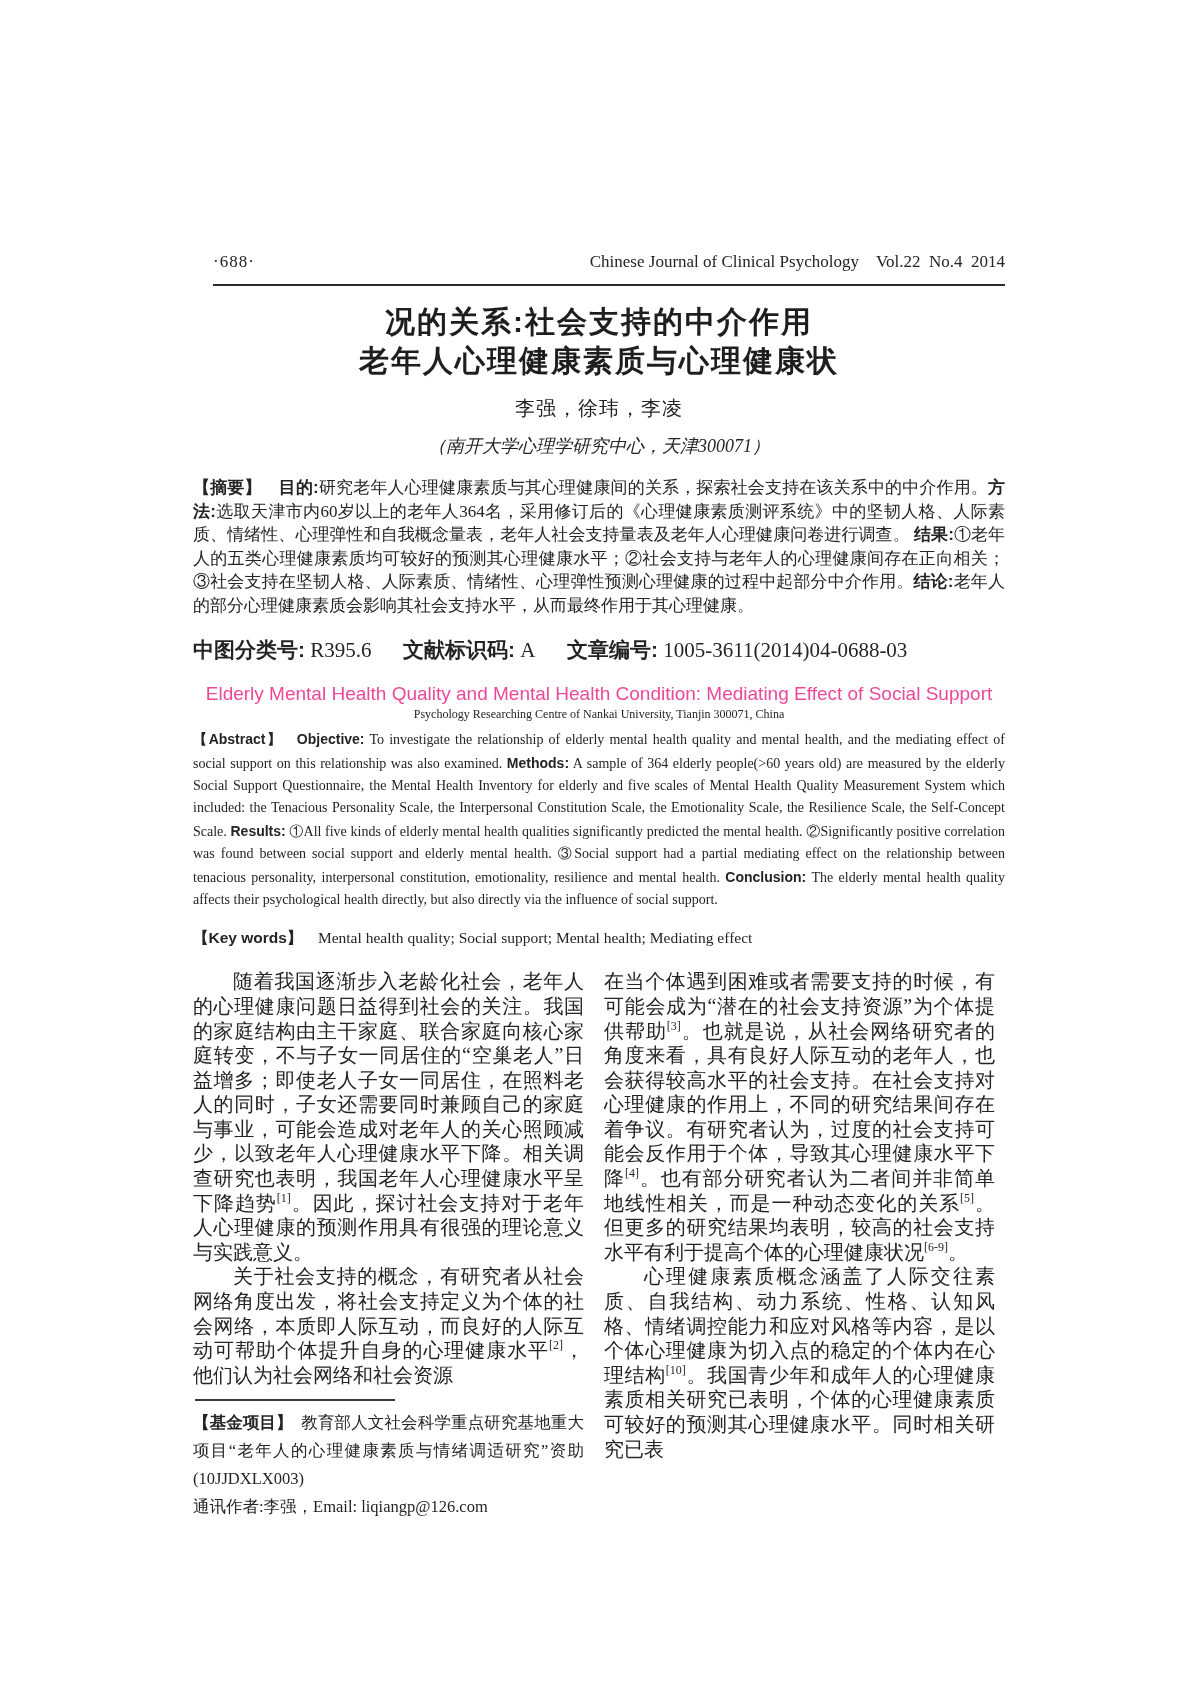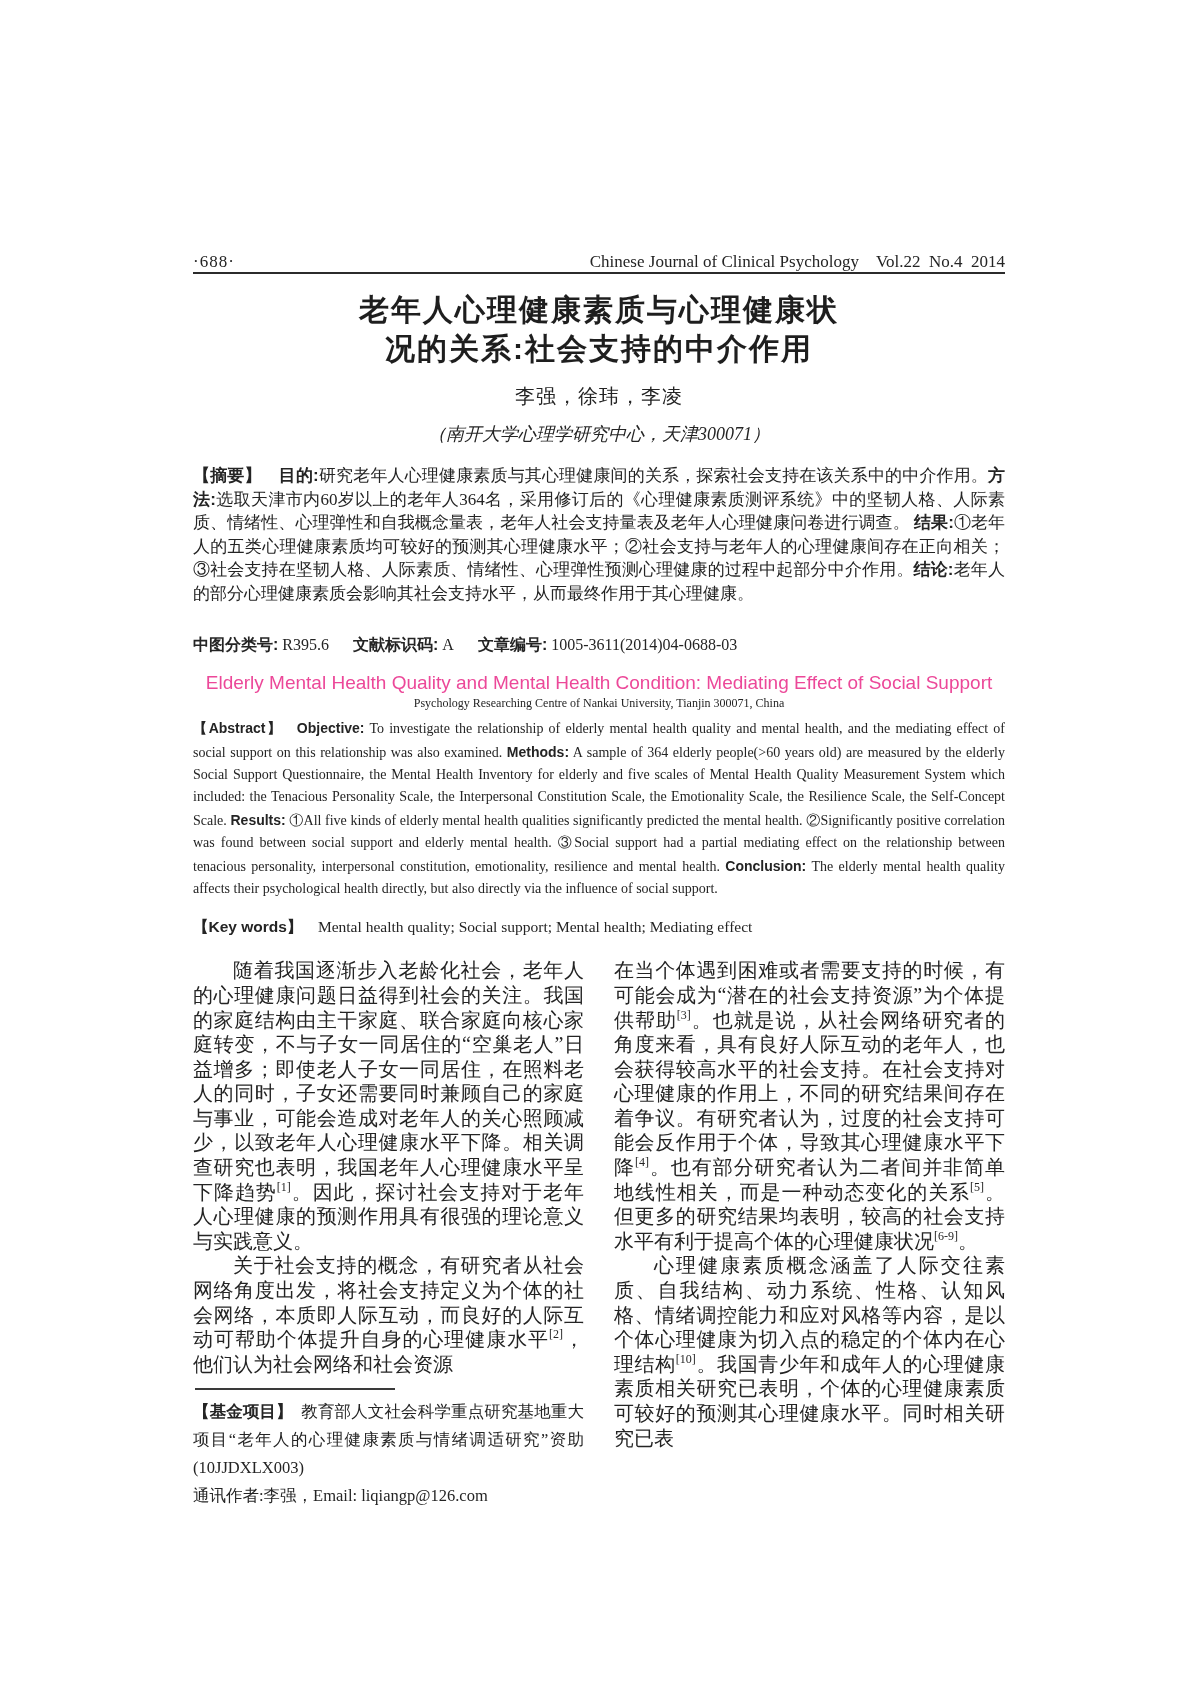--- a/index.html
+++ b/index.html
@@ -6,48 +6,48 @@
   body {
     width:1190px; height:1683px;
     background:#ffffff; color:#242424;
     font-family:"Liberation Serif","DejaVu Serif",serif;
     overflow:hidden;
   }
   .page { box-sizing:border-box; width:812px; margin-left:193px; padding-top:252px; }
 
   .hdr {
     display:flex; justify-content:space-between; align-items:flex-end;
-    font-size:17px; padding-bottom:0; border-bottom:2.5px solid #2b2b2b;
+    font-size:17px; padding-bottom:12px; border-bottom:2.5px solid #2b2b2b;margin-left:20px;
   }
   .hdr .pgnum { letter-spacing:1px; }
 
   .title-zh {
     margin-top:16px; text-align:center;
     font-family:"Liberation Sans","DejaVu Sans",sans-serif;
     font-weight:700; font-size:30px; line-height:39px; letter-spacing:2px;
     color:#1e1e1e;
   }
   .authors-zh { margin-top:15px; text-align:center; font-size:20px; letter-spacing:1px; }
   .aff-zh { margin-top:12px; text-align:center; font-size:18px; font-style:italic; }
 
   .abs-zh { margin-top:18px; font-size:17px; line-height:23.6px; text-align:justify; }
   .kw-zh  { font-size:17px; line-height:23.6px; text-align:justify; }
-  .meta   { margin-top:27px; font-size:16px; line-height:23.6px; }
+  .meta   { margin-top:20px; font-size:21px; line-height:23.6px; }
 
   .title-en {
     margin-top:13px; text-align:center;
     font-family:"Liberation Sans","DejaVu Sans",sans-serif;
     font-size:19px; color:#ec4899;
   }
   .auth-en { margin-top:8px; text-align:center; font-size:15.5px; }
   .aff-en  { margin-top:2px; text-align:center; font-size:12px; }
   .abs-en  { margin-top:6px; font-size:14px; line-height:22.4px; text-align:justify; }
   .kw-en   { font-size:15.5px; line-height:22.4px; text-align:justify; }
 
-  .cols { display:flex; gap:30px; margin-top:20px; }
+  .cols { display:flex; gap:20px; margin-top:20px; }
   .col  { width:391px; font-size:20px; line-height:24.6px; text-align:justify; }
   .col p { margin:0; padding:0; }
   .indent { text-indent:2em; }
 
   .footnote-rule { width:200px; height:0; border-top:2px solid #3a3a3a; margin:12px 0 7px 2px; }
   .fund    { font-size:16.5px; line-height:28px; text-align:justify; }
   .contact { font-size:16.5px; line-height:28px; }
 
   sup { font-size:0.6em; line-height:0; }
   .seg-bold { font-weight:700; }
@@ -57,22 +57,22 @@
 <body>
 
 <div class="page">
 
   <div class="hdr">
     <span class="pgnum">·688·</span>
     <span>Chinese Journal of Clinical Psychology Vol.22 No.4 2014</span>
   </div>
 
   <div class="title-zh">
+    <div>况的关系:社会支持的中介作用</div>
     <div>老年人心理健康素质与心理健康状</div>
-    <div>况的关系:社会支持的中介作用</div>
   </div>
 
   <div class="authors-zh">李强，徐玮，李凌</div>
   <div class="aff-zh">（南开大学心理学研究中心，天津300071）</div>
 
   <p class="abs-zh"><span class="seg-bold seg-sans">【摘要】</span><span>　</span><span class="seg-bold seg-sans">目的:</span><span>研究老年人心理健康素质与其心理健康间的关系，探索社会支持在该关系中的中介作用。</span><span class="seg-bold seg-sans">方法:</span><span>选取天津市内60岁以上的老年人364名，采用修订后的《心理健康素质测评系统》中的坚韧人格、人际素质、情绪性、心理弹性和自我概念量表，老年人社会支持量表及老年人心理健康问卷进行调查。 </span><span class="seg-bold seg-sans">结果:</span><span>①老年人的五类心理健康素质均可较好的预测其心理健康水平；②社会支持与老年人的心理健康间存在正向相关；③社会支持在坚韧人格、人际素质、情绪性、心理弹性预测心理健康的过程中起部分中介作用。</span><span class="seg-bold seg-sans">结论:</span><span>老年人的部分心理健康素质会影响其社会支持水平，从而最终作用于其心理健康。</span></p>
   <p class="meta"><span class="seg-bold seg-sans">中图分类号:</span><span> R395.6  </span><span class="seg-bold seg-sans">文献标识码:</span><span> A  </span><span class="seg-bold seg-sans">文章编号:</span><span> 1005-3611(2014)04-0688-03</span></p>
 
   <div class="title-en">Elderly Mental Health Quality and Mental Health Condition: Mediating Effect of Social Support</div>
   <div class="aff-en">Psychology Researching Centre of Nankai University, Tianjin 300071, China</div>

